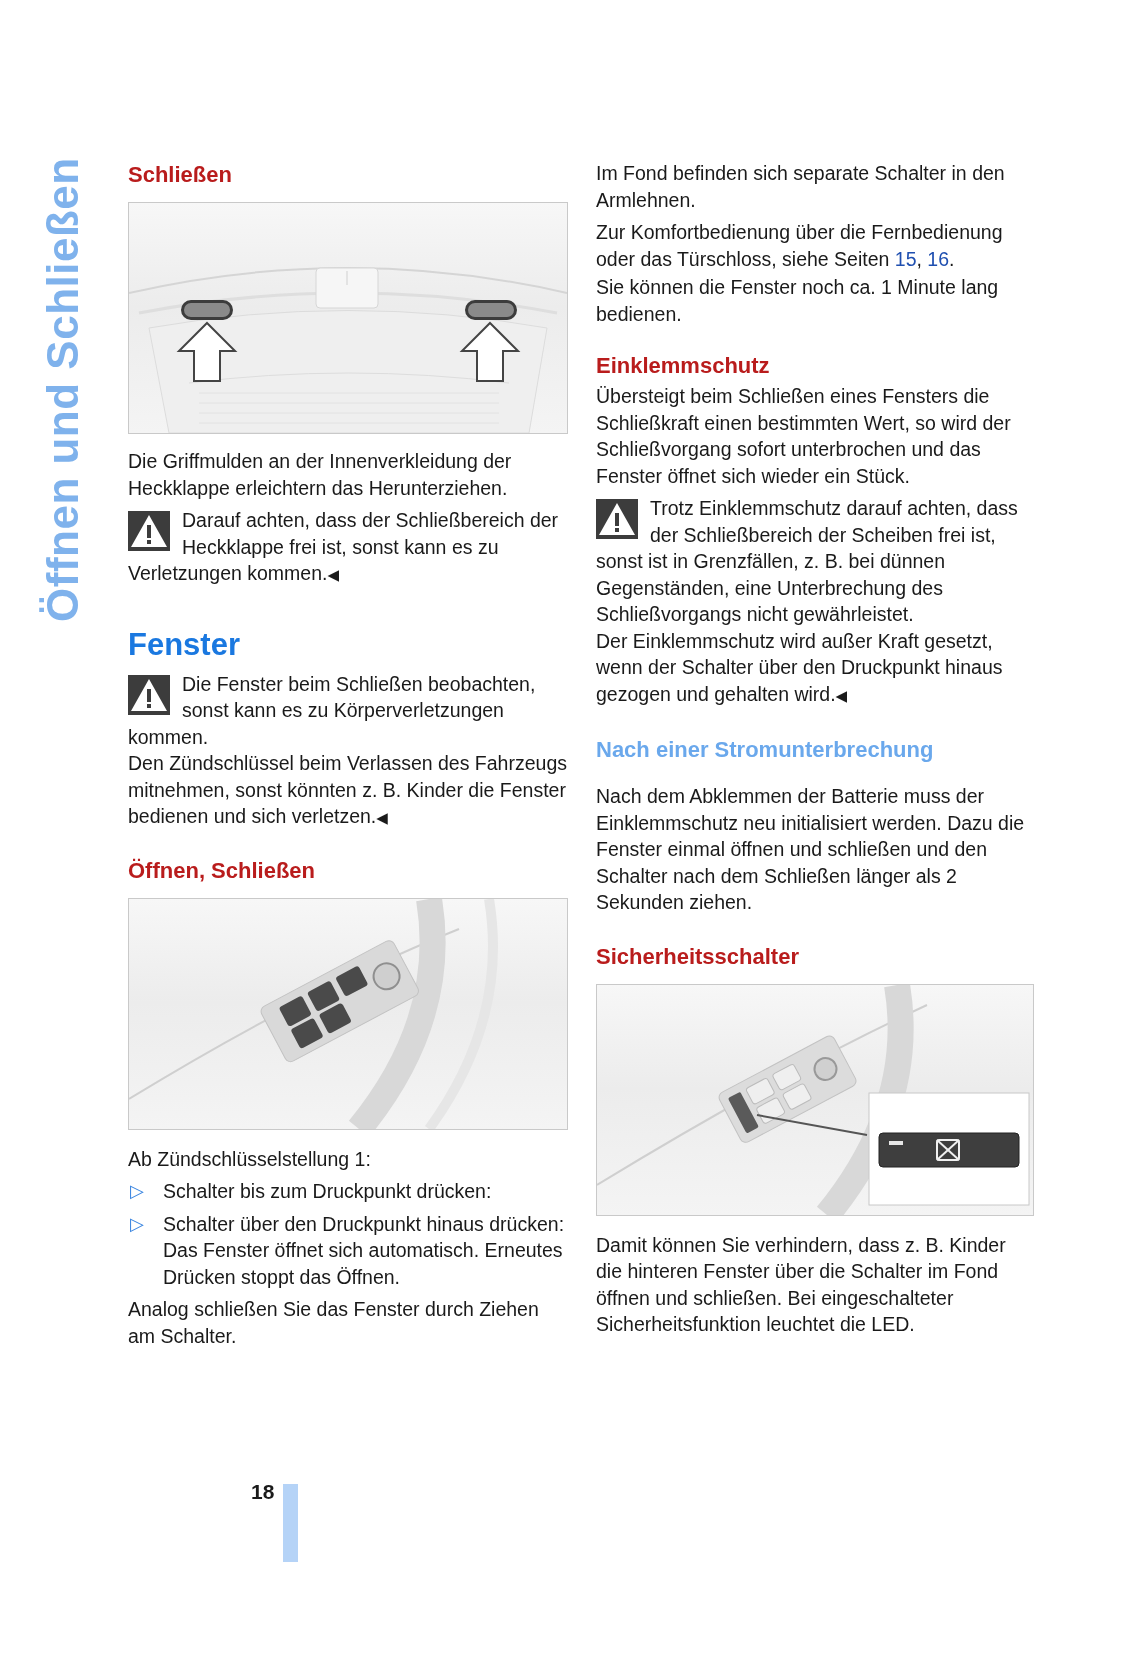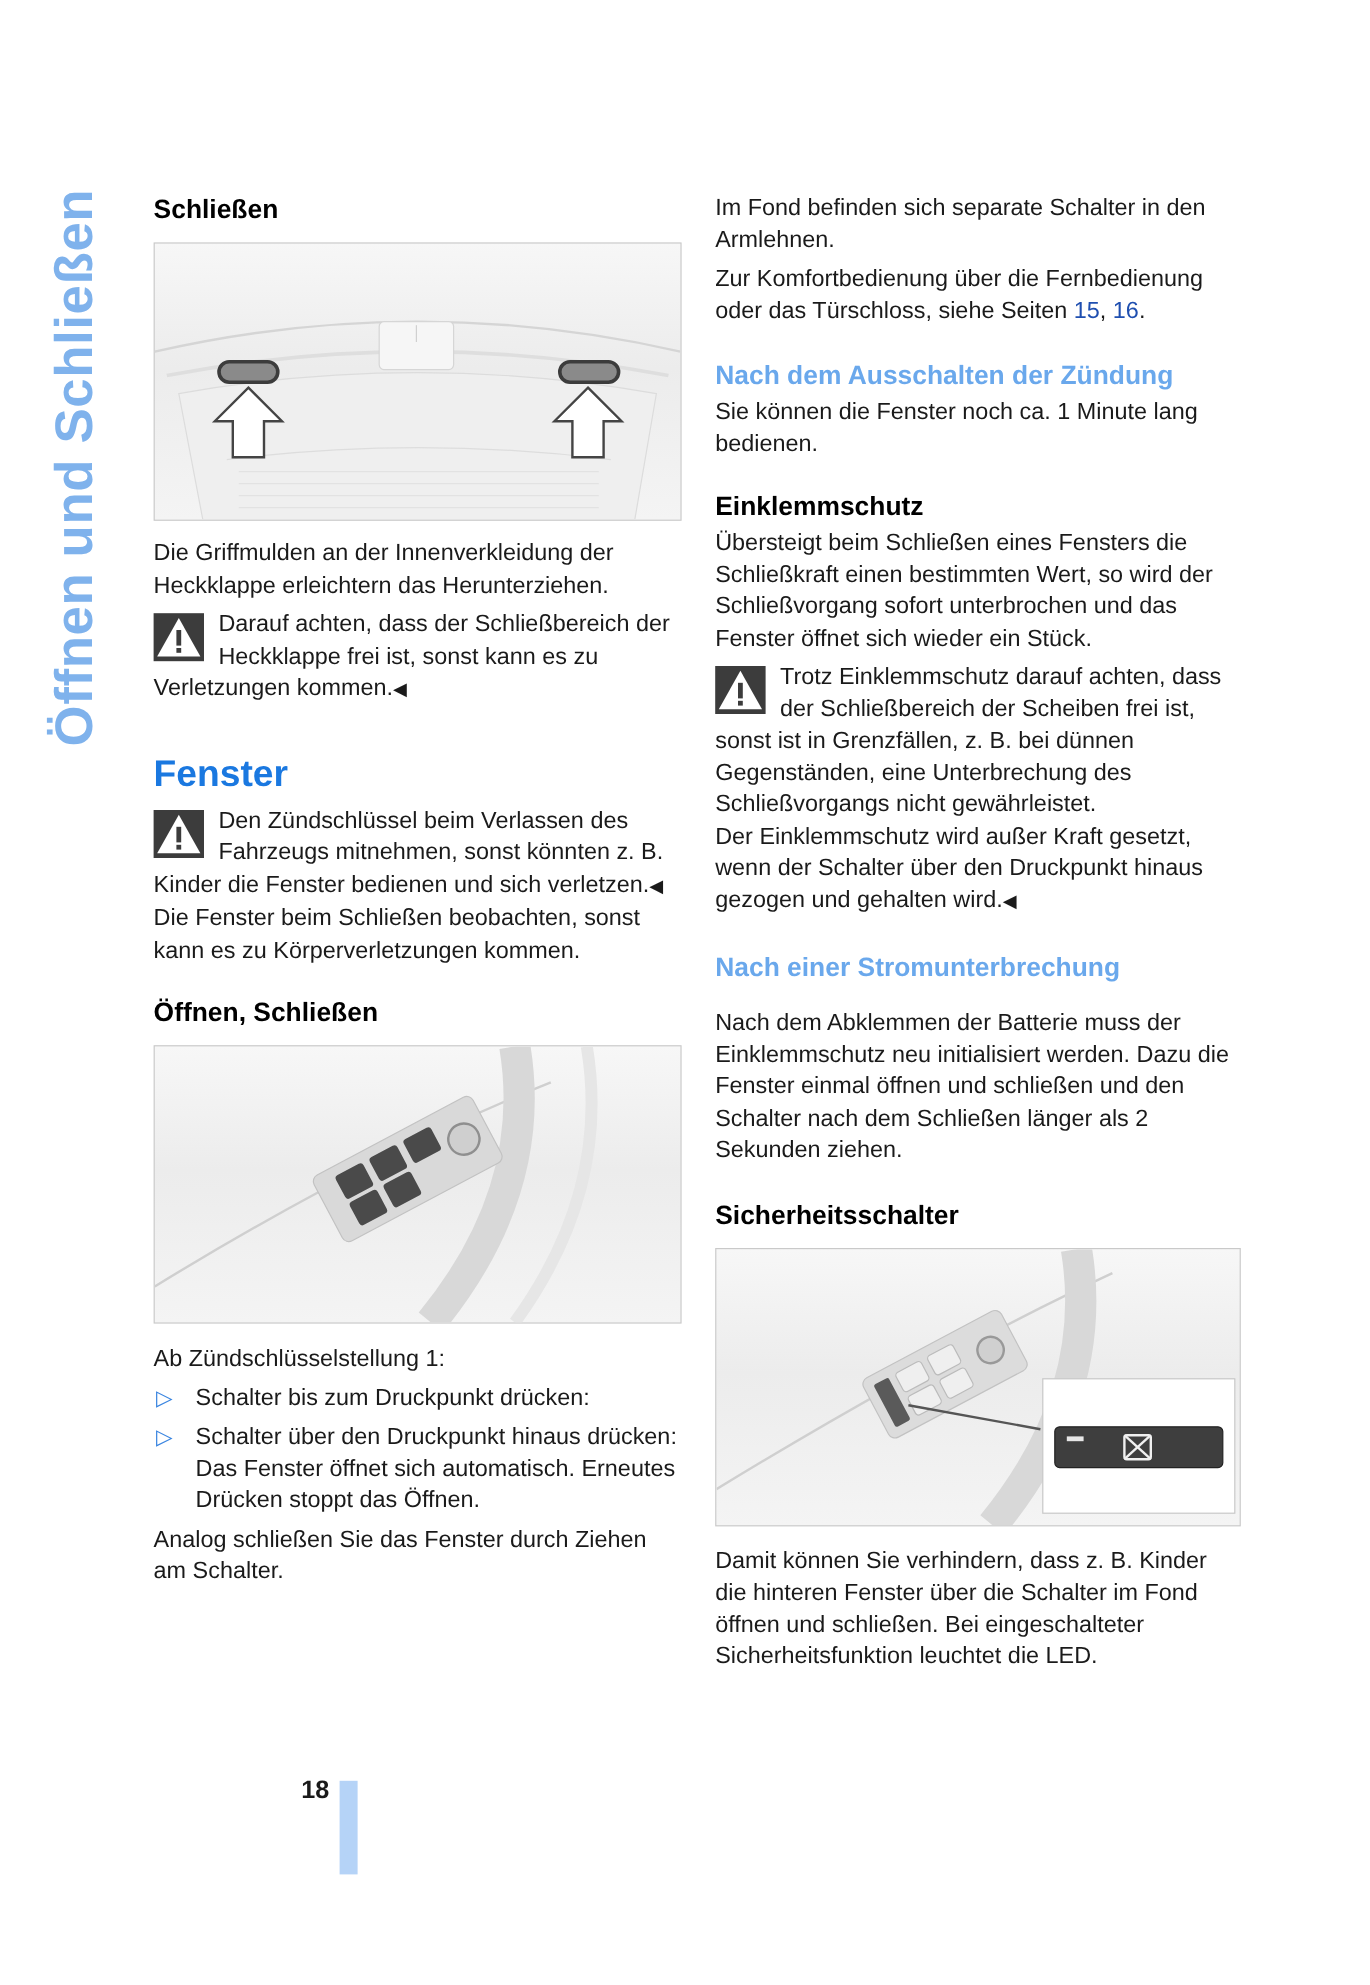--- a/index.html
+++ b/index.html
@@ -4,21 +4,21 @@
 <style>
   html, body { margin: 0; padding: 0; background: #ffffff; }
   body { width: 1142px; height: 1654px; position: relative; overflow: hidden;
          font-family: "Liberation Sans", sans-serif; color: #1a1a1a; }
   .side-title { position: absolute; left: 38px; top: 622px; width: 470px; height: 50px;
     transform-origin: 0 0; transform: rotate(-90deg);
     font-weight: bold; font-size: 44px; color: #7fb2ec; letter-spacing: 0.5px; white-space: nowrap; line-height: 50px; }
   .col { position: absolute; width: 442px; }
   .col-left { left: 128px; top: 160px; }
   .col-right { left: 596px; top: 160px; width: 440px; }
-  .h2 { font-weight: bold; font-size: 22px; color: #000000; margin: 0; line-height: 30px; }
+  .h2 { font-weight: bold; font-size: 22px; color: #b91c1c; margin: 0; line-height: 30px; }
   .h1 { font-weight: bold; font-size: 31px; color: #1a78e0; margin: 0; line-height: 40px; }
   .h2.light { color: #6aa8ec; }
   p { margin: 0; font-size: 19.5px; line-height: 26.5px; }
   .mt6 { margin-top: 6px; }
   .figure { position: relative; border: 1px solid #c9c9c9; background: linear-gradient(180deg,#f7f7f7 0%,#ececec 45%,#f4f4f4 100%); overflow: hidden; }
   .warn { position: relative; }
   .warn-icon { float: left; width: 42px; height: 40px; margin: 4px 12px 0 0; background: #3c3c3c; position: relative; }
   .warn-icon svg { position: absolute; left: 0; top: 0; }
   .page-link { color: #1f4fb0; }
   .end-mark { font-size: 15px; }
@@ -76,22 +76,22 @@
   <h2 class="h1" style="margin-top:36px;">Fenster</h2>
 
   <div class="warn" style="margin-top:6px;">
     <span class="warn-icon">
       <svg width="42" height="40" viewBox="0 0 42 40">
           <path d="M21,4 L39,36 L3,36 Z" fill="#fff"></path>
           <rect x="19" y="14" width="4" height="13" fill="#3c3c3c"></rect>
           <rect x="19" y="29" width="4" height="4" fill="#3c3c3c"></rect>
         </svg>
     </span>
+    <p>Die Fenster beim Schließen beobachten, sonst kann es zu Körperverletzungen kommen.</p>
     <p><span>Den Zündschlüssel beim Verlassen des Fahrzeugs mitnehmen, sonst könnten z. B. Kinder die Fenster bedienen und sich verletzen.</span><span class="end-mark">◀</span></p>
-    <p>Die Fenster beim Schließen beobachten, sonst kann es zu Körperverletzungen kommen.</p>
   </div>
 
   <h3 class="h2" style="margin-top:24px;">Öffnen, Schließen</h3>
 
   <div class="figure" style="width:438px;height:230px;margin-top:12px;">
     <svg width="438" height="230" viewBox="0 0 438 230">
       <path d="M0,200 Q180,90 330,30" stroke="#cfcfcf" stroke-width="2" fill="none"></path>
       <path d="M300,0 Q320,120 230,230" stroke="#d8d8d8" stroke-width="26" fill="none"></path>
       <path d="M360,0 Q380,120 300,230" stroke="#e6e6e6" stroke-width="10" fill="none"></path>
       <g transform="translate(130,110) rotate(-28)">
@@ -118,21 +118,20 @@
     <p>Das Fenster öffnet sich automatisch. Erneutes Drücken stoppt das Öffnen.</p>
   </div>
 
   <p class="mt6">Analog schließen Sie das Fenster durch Ziehen am Schalter.</p>
 </div>
 
 <div class="col col-right">
   <p>Im Fond befinden sich separate Schalter in den Armlehnen.</p>
   <p class="mt6"><span>Zur Komfortbedienung über die Fernbedienung oder das Türschloss, siehe Seiten </span><span class="page-link">15</span><span>, </span><span class="page-link">16</span><span>.</span></p>
 
-  <h3 class="h2 light" style="margin-top:26px;">Nach dem Ausschalten der Zündung</h3>
   <p style="margin-top:2px;">Sie können die Fenster noch ca. 1 Minute lang bedienen.</p>
 
   <h3 class="h2" style="margin-top:24px;">Einklemmschutz</h3>
   <p style="margin-top:2px;">Übersteigt beim Schließen eines Fensters die Schließkraft einen bestimmten Wert, so wird der Schließvorgang sofort unterbrochen und das Fenster öffnet sich wieder ein Stück.</p>
 
   <div class="warn mt6">
     <span class="warn-icon">
       <svg width="42" height="40" viewBox="0 0 42 40">
           <path d="M21,4 L39,36 L3,36 Z" fill="#fff"></path>
           <rect x="19" y="14" width="4" height="13" fill="#3c3c3c"></rect>

